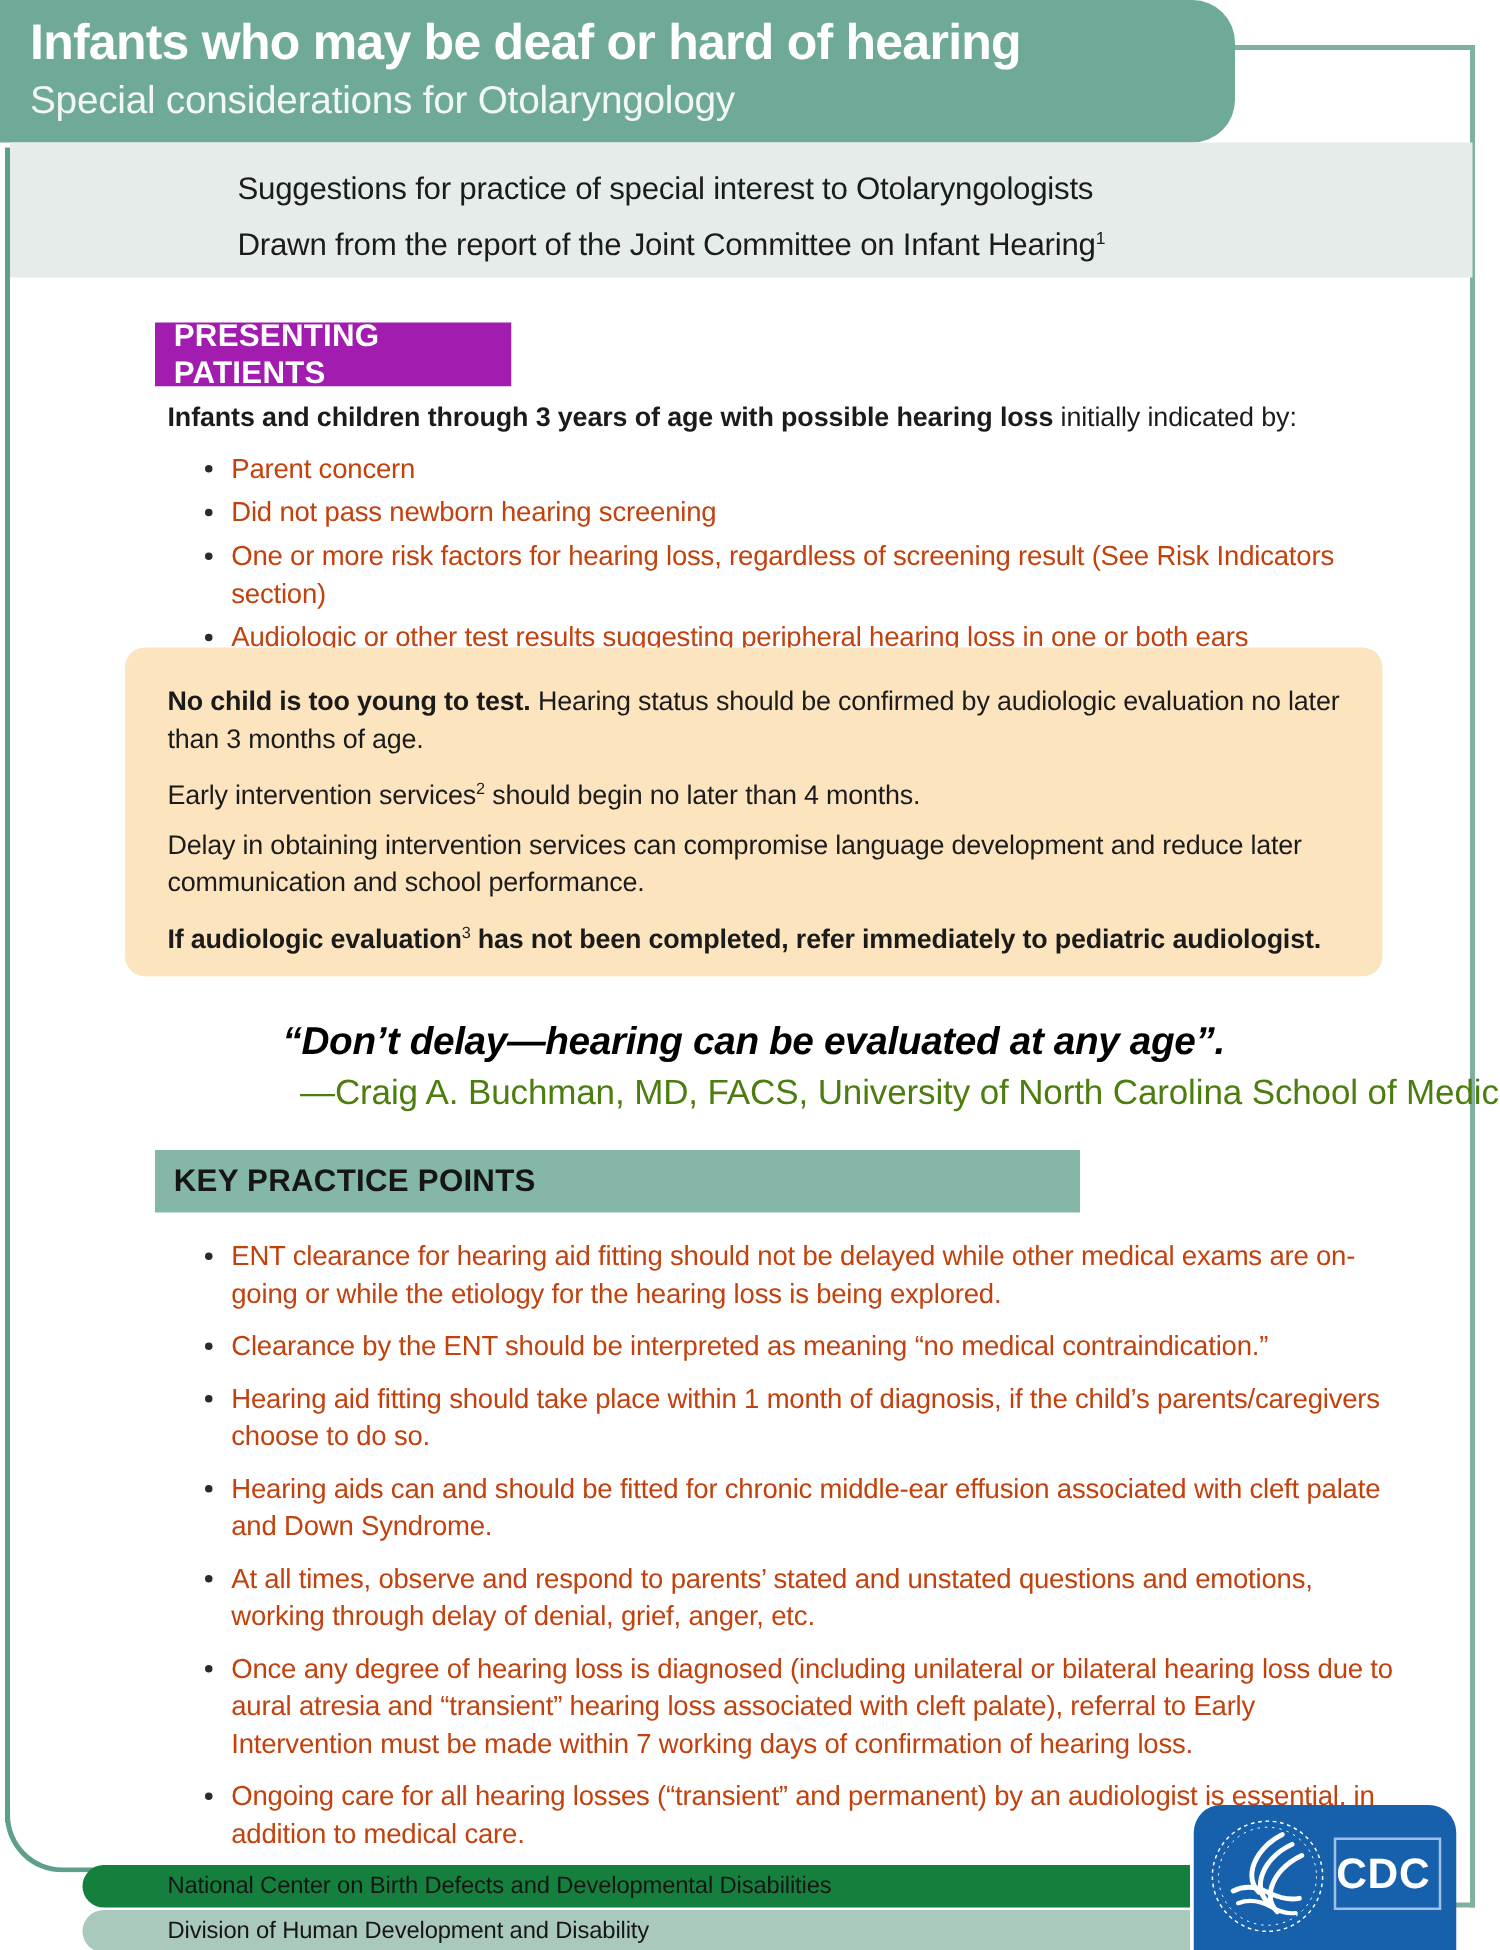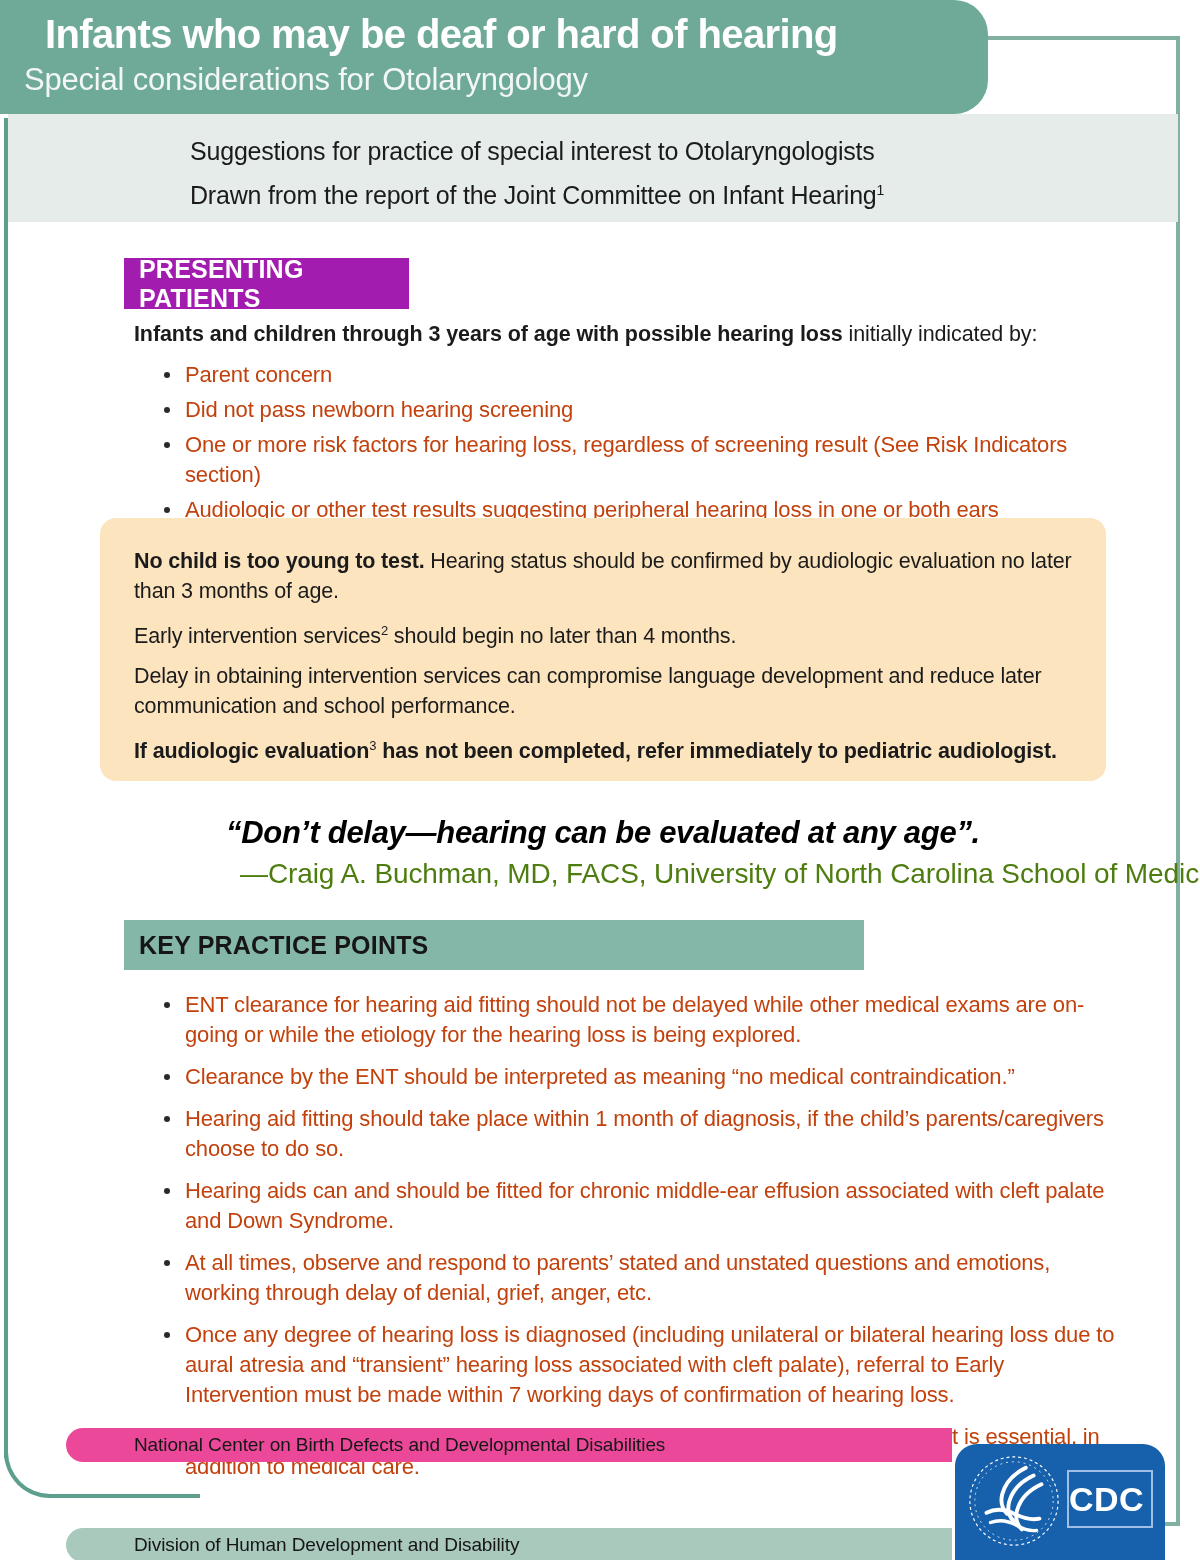--- a/index.html
+++ b/index.html
@@ -84,21 +84,20 @@
   }
   .header-title {
     position: absolute;
     left: 24px;
     top: 12px;
     color: #ffffff;
     font-size: 40px;
     font-weight: bold;
     letter-spacing: -0.6px;
     white-space: nowrap;
-    margin-left: 21px;
   }
   .header-subtitle {
     position: absolute;
     left: 24px;
     top: 62px;
     color: #f2f7f5;
     font-size: 31px;
     font-weight: normal;
     letter-spacing: -0.2px;
     white-space: nowrap;
@@ -265,23 +264,23 @@
   }
   .footer-bar span {
     font-size: 19px;
     color: #161616;
     padding-left: 68px;
     letter-spacing: -0.1px;
     white-space: nowrap;
   }
   .footer-bar-1 {
     left: 66px;
-    top: 1428px;
+    top: 1492px;
     width: 886px;
-    background: #ec4899;
+    background: #15803d;
   }
   .footer-bar-2 {
     left: 66px;
     top: 1528px;
     width: 886px;
     background: #a9c9bd;
   }
 
   
   .cdc-logo {

